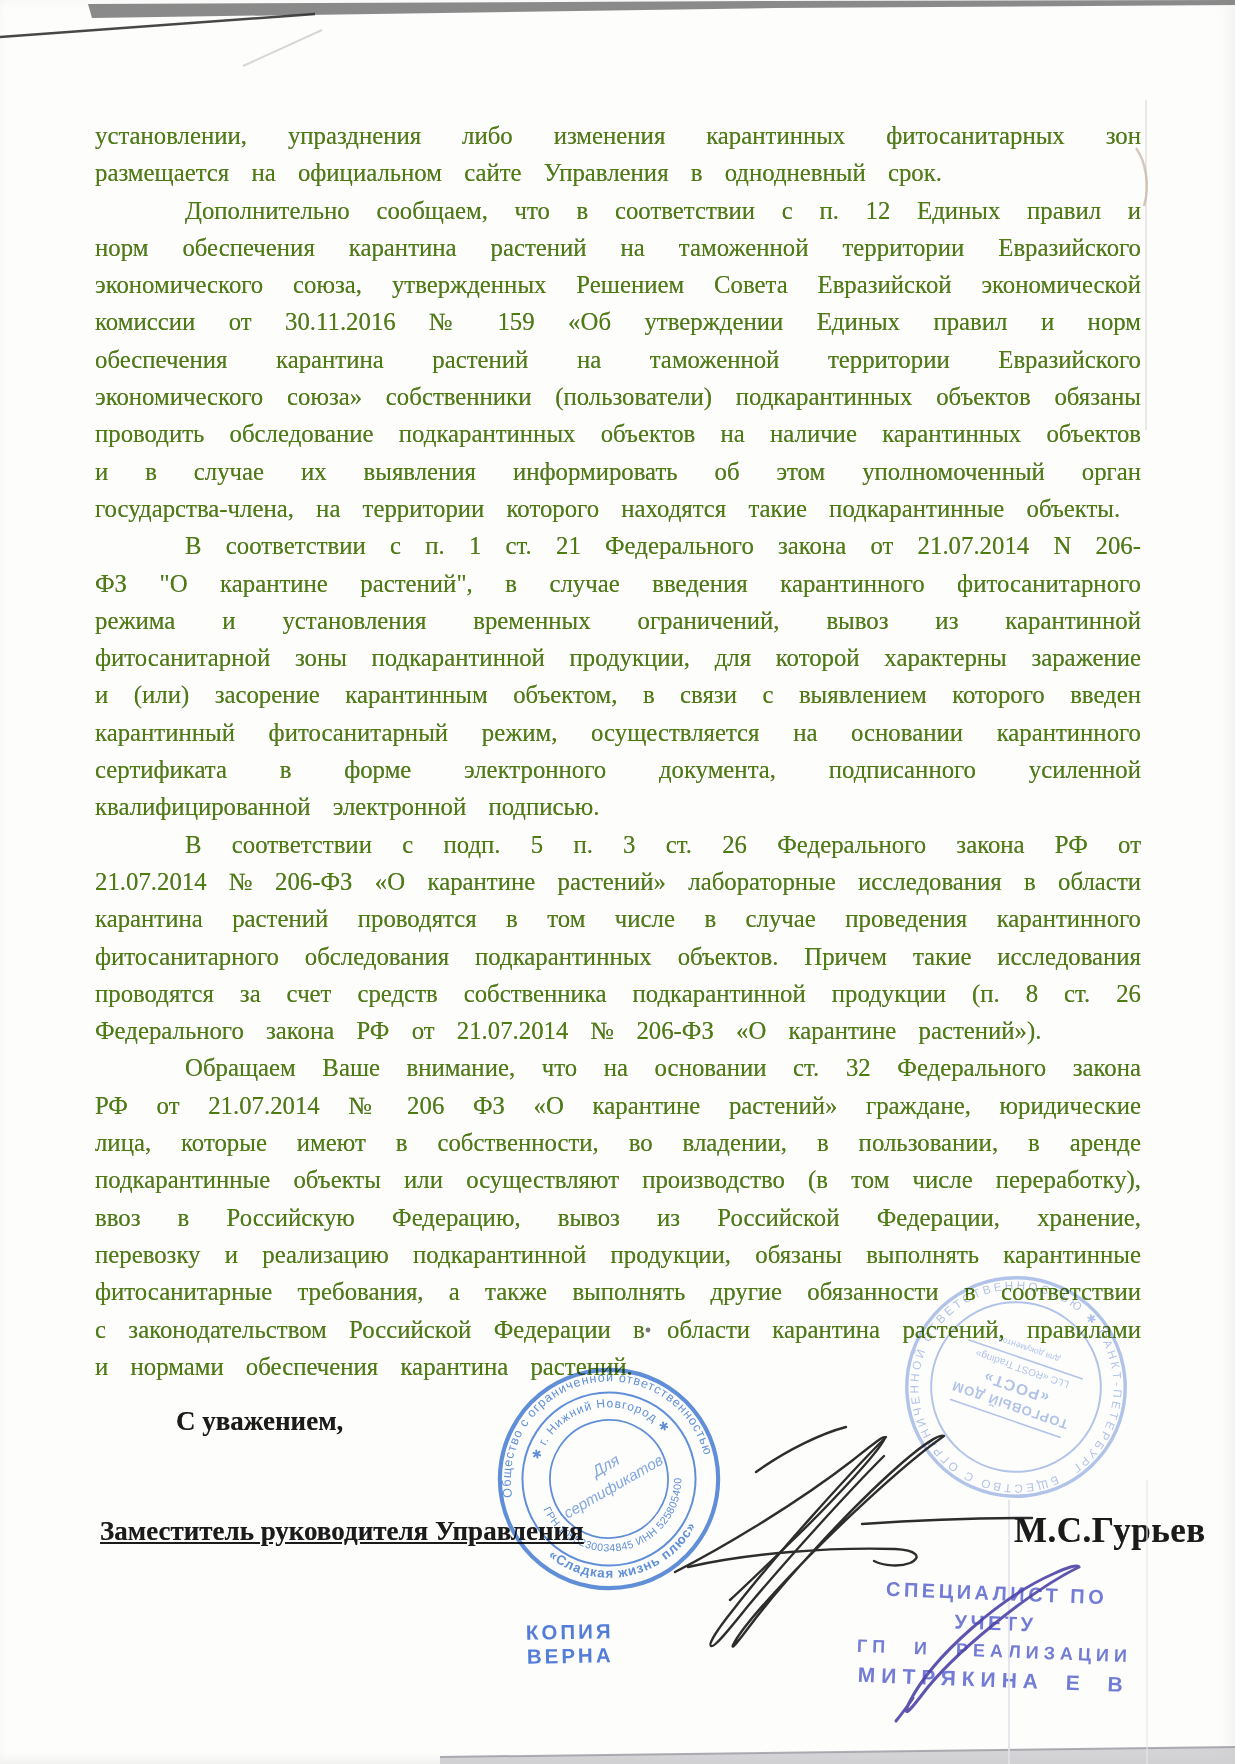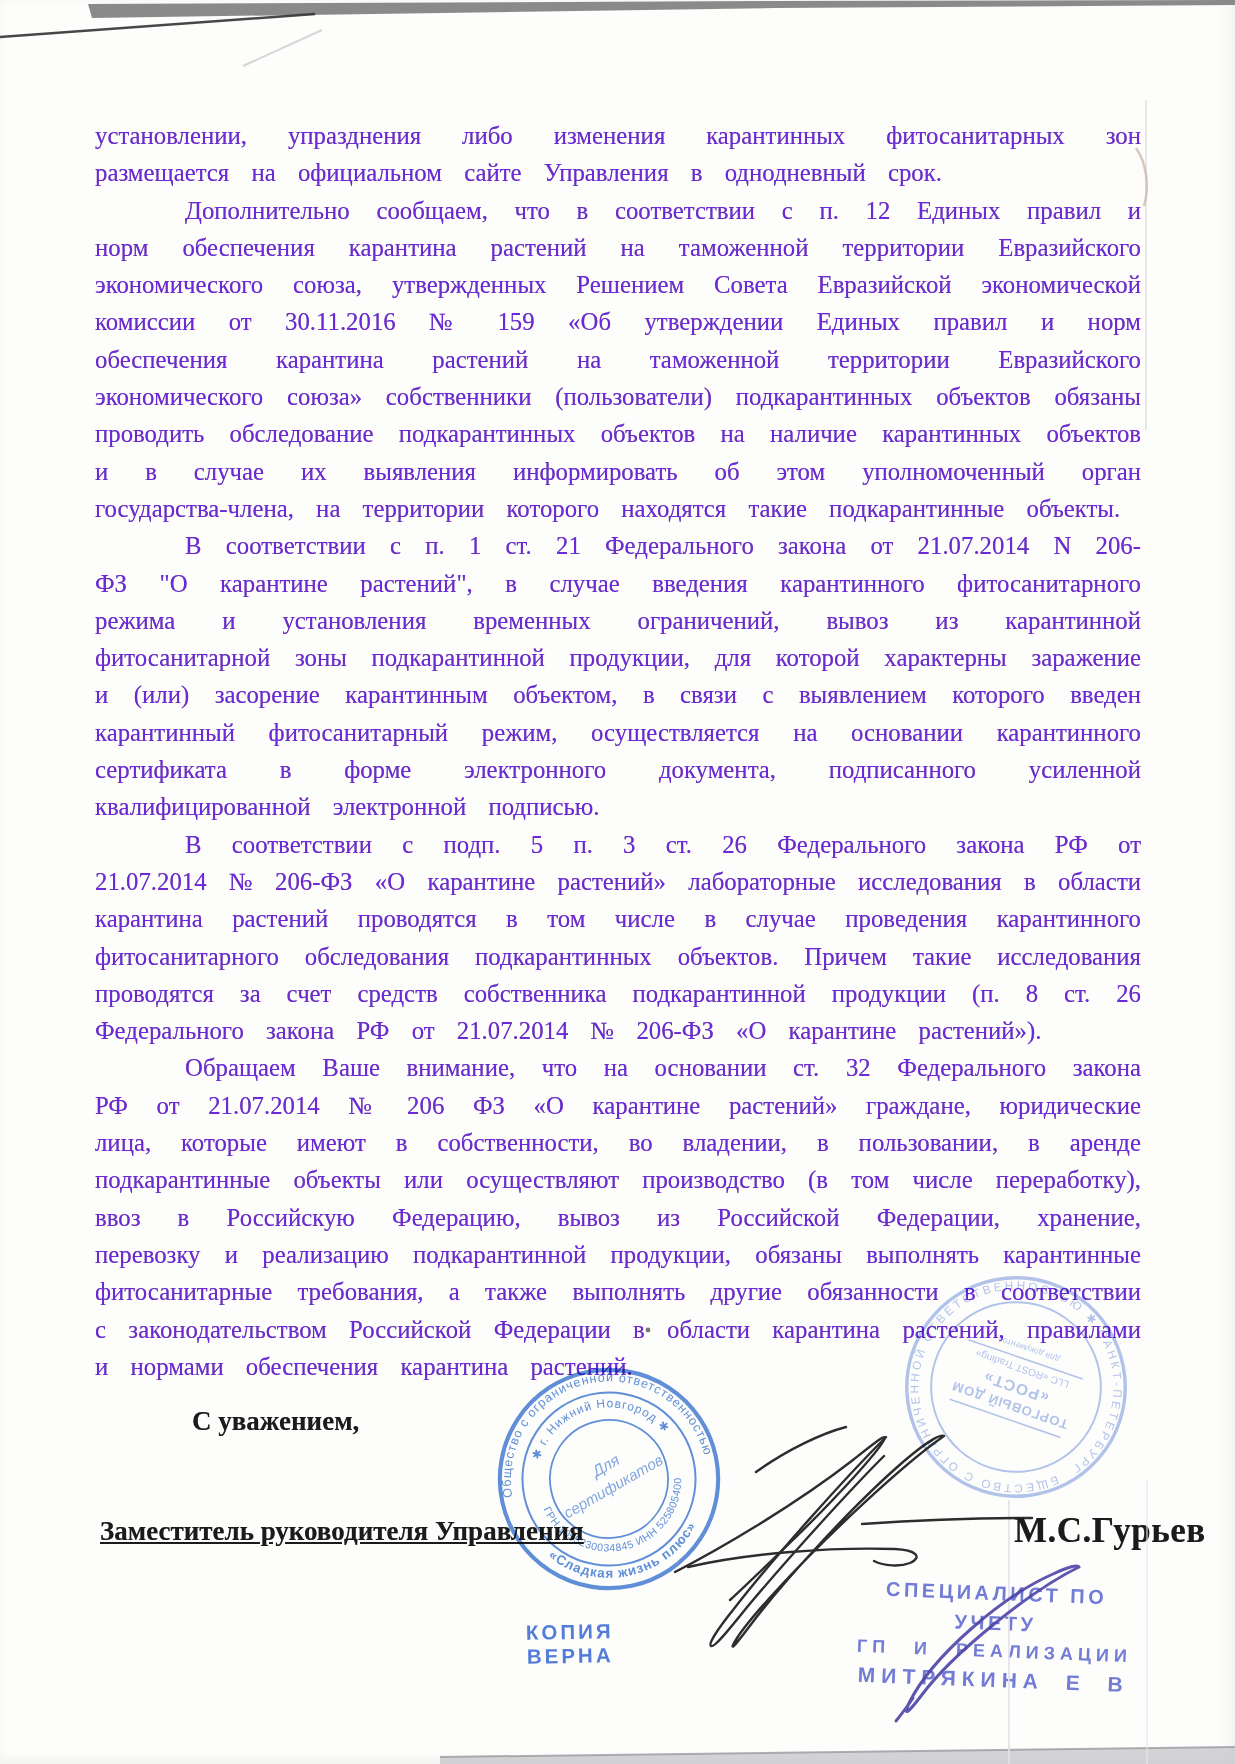--- a/index.html
+++ b/index.html
@@ -4,32 +4,32 @@
 <style>
   html,body{margin:0;padding:0;background:#e8e8e8;}
   .page{
     position:relative;width:1235px;height:1764px;background:#fdfdfc;
     overflow:hidden;font-family:"Liberation Serif","DejaVu Serif",serif;
     box-shadow:inset -8px 0 14px rgba(0,0,0,.035), inset 0 -6px 10px rgba(0,0,0,.03);
   }
   
   .body-text{
     position:absolute;left:95px;top:117px;width:1046px;
-    font-size:24.8px;line-height:37.3px;color:#6d28d9;
+    font-size:24.8px;line-height:37.3px;color:#4d7c0f;
     text-align:justify;word-spacing:16px;
     text-shadow:0 0 .5px rgba(20,20,20,.45);
   }
   .body-text p{margin:0;text-indent:90px;}
   .body-text p.no-indent{text-indent:0;}
   
   .closing,.signer-title,.signer-name{
     position:absolute;font-weight:bold;color:#1b1b1b;
     text-shadow:0 0 .5px rgba(20,20,20,.5);white-space:nowrap;
   }
-  .closing{left:192px;top:1406px;font-size:27px;}
+  .closing{left:176px;top:1406px;font-size:27px;}
   .signer-title{left:100px;top:1516px;font-size:27px;text-decoration:underline;}
   .signer-name{left:1014px;top:1511px;font-size:35px;letter-spacing:.5px;}
   
   .stamp{position:absolute;mix-blend-mode:multiply;pointer-events:none;}
   .stamp-cert{left:491px;top:1361px;transform:rotate(-12deg);opacity:.88;}
   .stamp-rost{left:899px;top:1270px;transform:rotate(153deg);opacity:.52;}
   .stamp text{font-family:"Liberation Sans","DejaVu Sans",sans-serif;}
   
   .copy-stamp{
     position:absolute;left:505px;top:1620px;width:130px;text-align:center;

